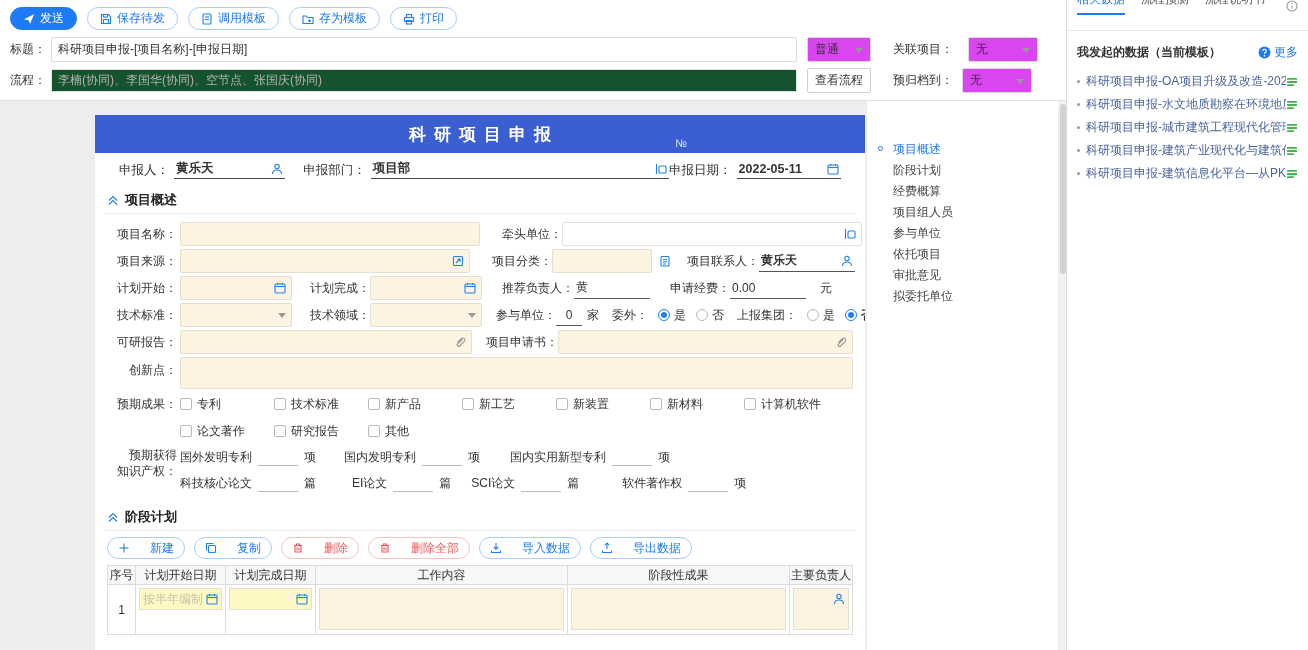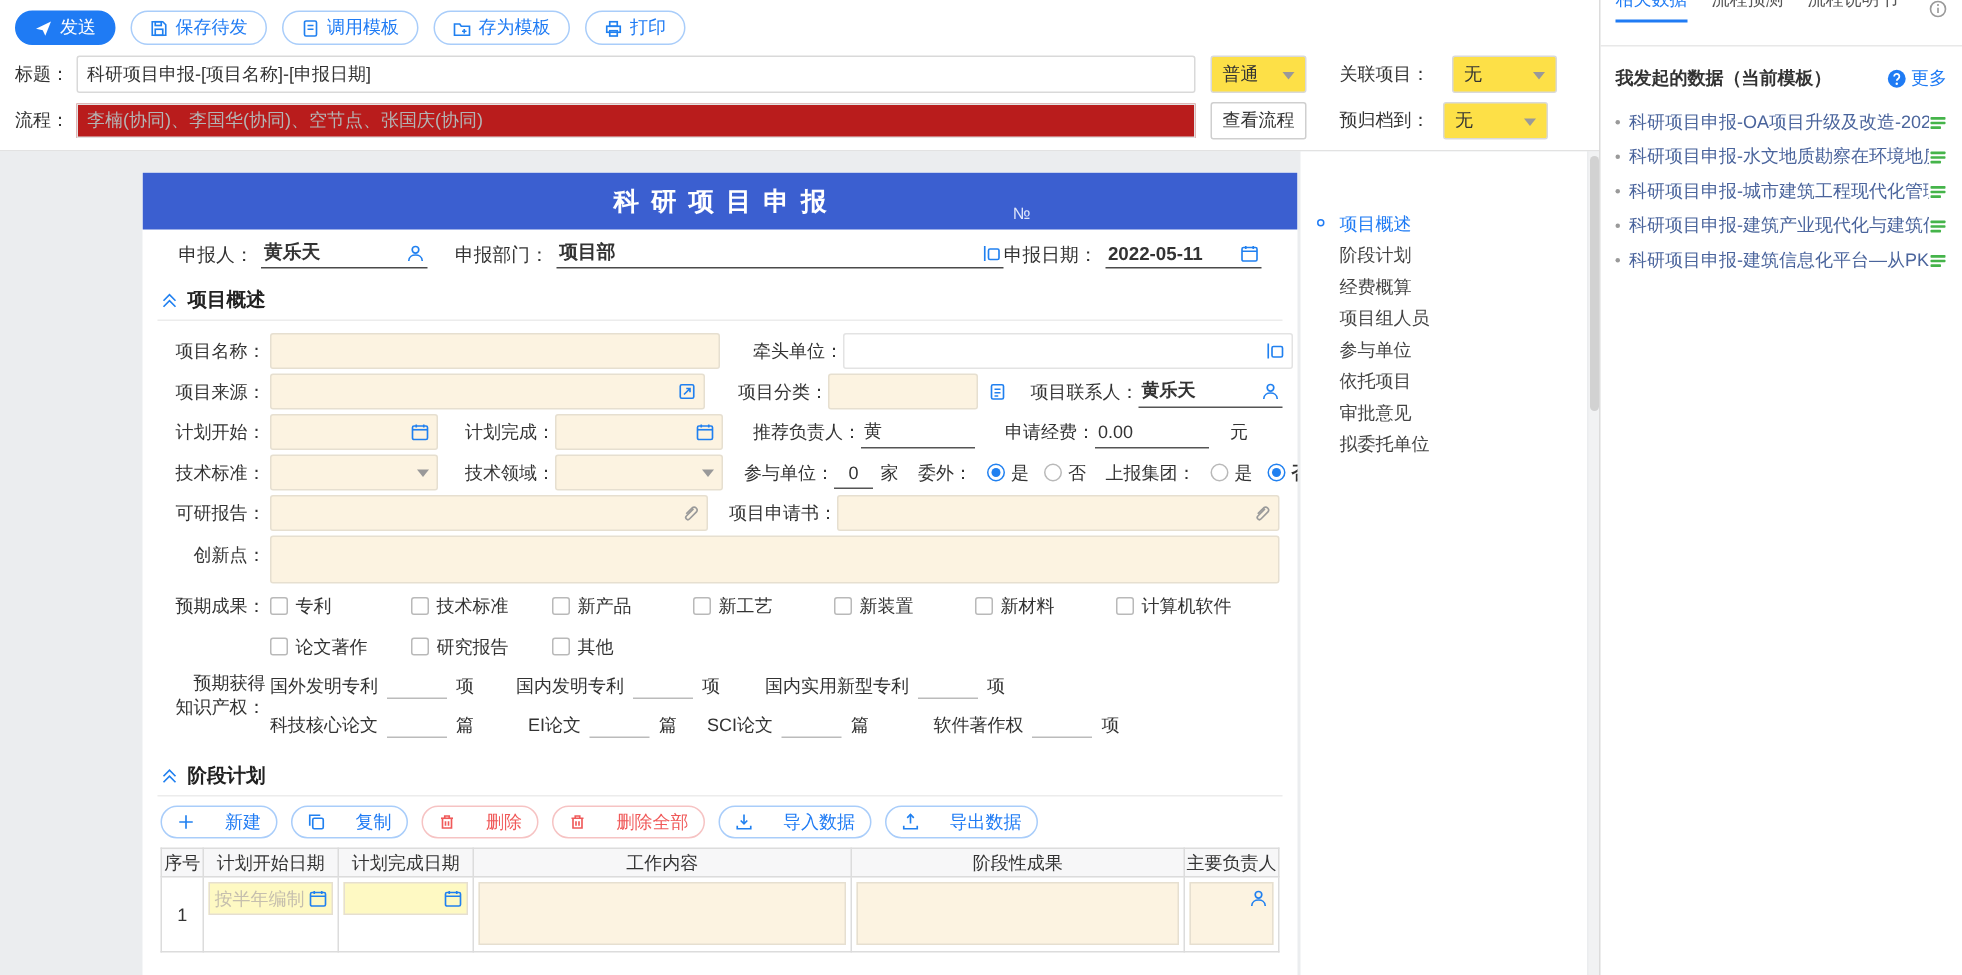--- a/index.html
+++ b/index.html
@@ -7,25 +7,25 @@
   body{font-family:"Liberation Sans","DejaVu Sans",sans-serif;font-size:12px;color:#333}
   .app{position:relative;width:1308px;height:650px;background:#ebedef;overflow:hidden}
   .main{position:absolute;left:0;top:0;width:1066px;height:650px}
   .tophead{position:absolute;top:0;left:0;width:1066px;height:101px;background:#fff;border-bottom:1px solid #e2e2e2}
   .toolbar{display:flex;align-items:center;gap:10px;padding:7px 10px 4px}
   .btn{display:inline-flex;align-items:center;gap:5px;height:23px;padding:0 12px;border-radius:12px;font-size:12px;background:#fff;border:1px solid #a9cdfa;color:#1f7bf4;cursor:pointer;white-space:nowrap}
   .btn.primary{background:#1f7bf4;color:#fff;border-color:#1f7bf4}
   .metarow{display:flex;align-items:center;padding:3px 10px;white-space:nowrap}
   .lab{margin-right:5px;flex:none}
   .titleinput{width:746px;height:25px;border:1px solid #d9d9d9;border-radius:2px;padding:0 6px;font-size:12px;color:#333;outline:none;background:#fff}
-  .sel{display:inline-flex;align-items:center;justify-content:space-between;height:25px;border:1px solid #d9d9d9;border-radius:2px;background:#fde047;padding:0 7px;margin-left:10px;cursor:pointer}
+  .sel{display:inline-flex;align-items:center;justify-content:space-between;height:25px;border:1px solid #d9d9d9;border-radius:2px;background:#d946ef;padding:0 7px;margin-left:10px;cursor:pointer}
   .w64{width:64px}.w70{width:70px}
   .caret{width:0;height:0;border:4px solid transparent;border-top:5px solid #999;margin-top:5px;flex:none}
   .ml22{margin-left:22px}
-  .flowbox{width:746px;height:23px;background:#b91c1c;border:1px solid #e2e2e2;color:#b4b4b4;display:flex;align-items:center;padding:0 6px;overflow:hidden}
+  .flowbox{width:746px;height:23px;background:#14532d;border:1px solid #e2e2e2;color:#b4b4b4;display:flex;align-items:center;padding:0 6px;overflow:hidden}
   .btnplain{margin-left:10px;width:64px;height:25px;background:#fff;border:1px solid #cfcfcf;border-radius:2px;color:#333;font-size:12px;cursor:pointer}
   .linksrow{display:flex;align-items:center;padding:4px 10px 0}
   .bluelink{display:inline-flex;align-items:center;gap:4px;color:#1f7bf4;margin-right:18px;cursor:pointer}
   .pushright{margin-left:auto;margin-right:14px}
   .workspace{position:absolute;top:101px;left:0;width:1066px;height:549px;background:#ebedef}
   .scrolltrack{position:absolute;right:0;top:0;width:7px;height:100%;background:#f1f2f3}
   .scrollthumb{position:absolute;left:0.5px;top:3px;width:6px;height:170px;background:#d2d2d2;border-radius:3px}
   .navcol{position:absolute;left:867px;top:0;width:191px;height:100%;background:#fff;padding-top:38px}
   .navitem{position:relative;height:21px;line-height:21px;padding-left:26px;color:#444;cursor:pointer}
   .navitem.active{color:#1f7bf4}

